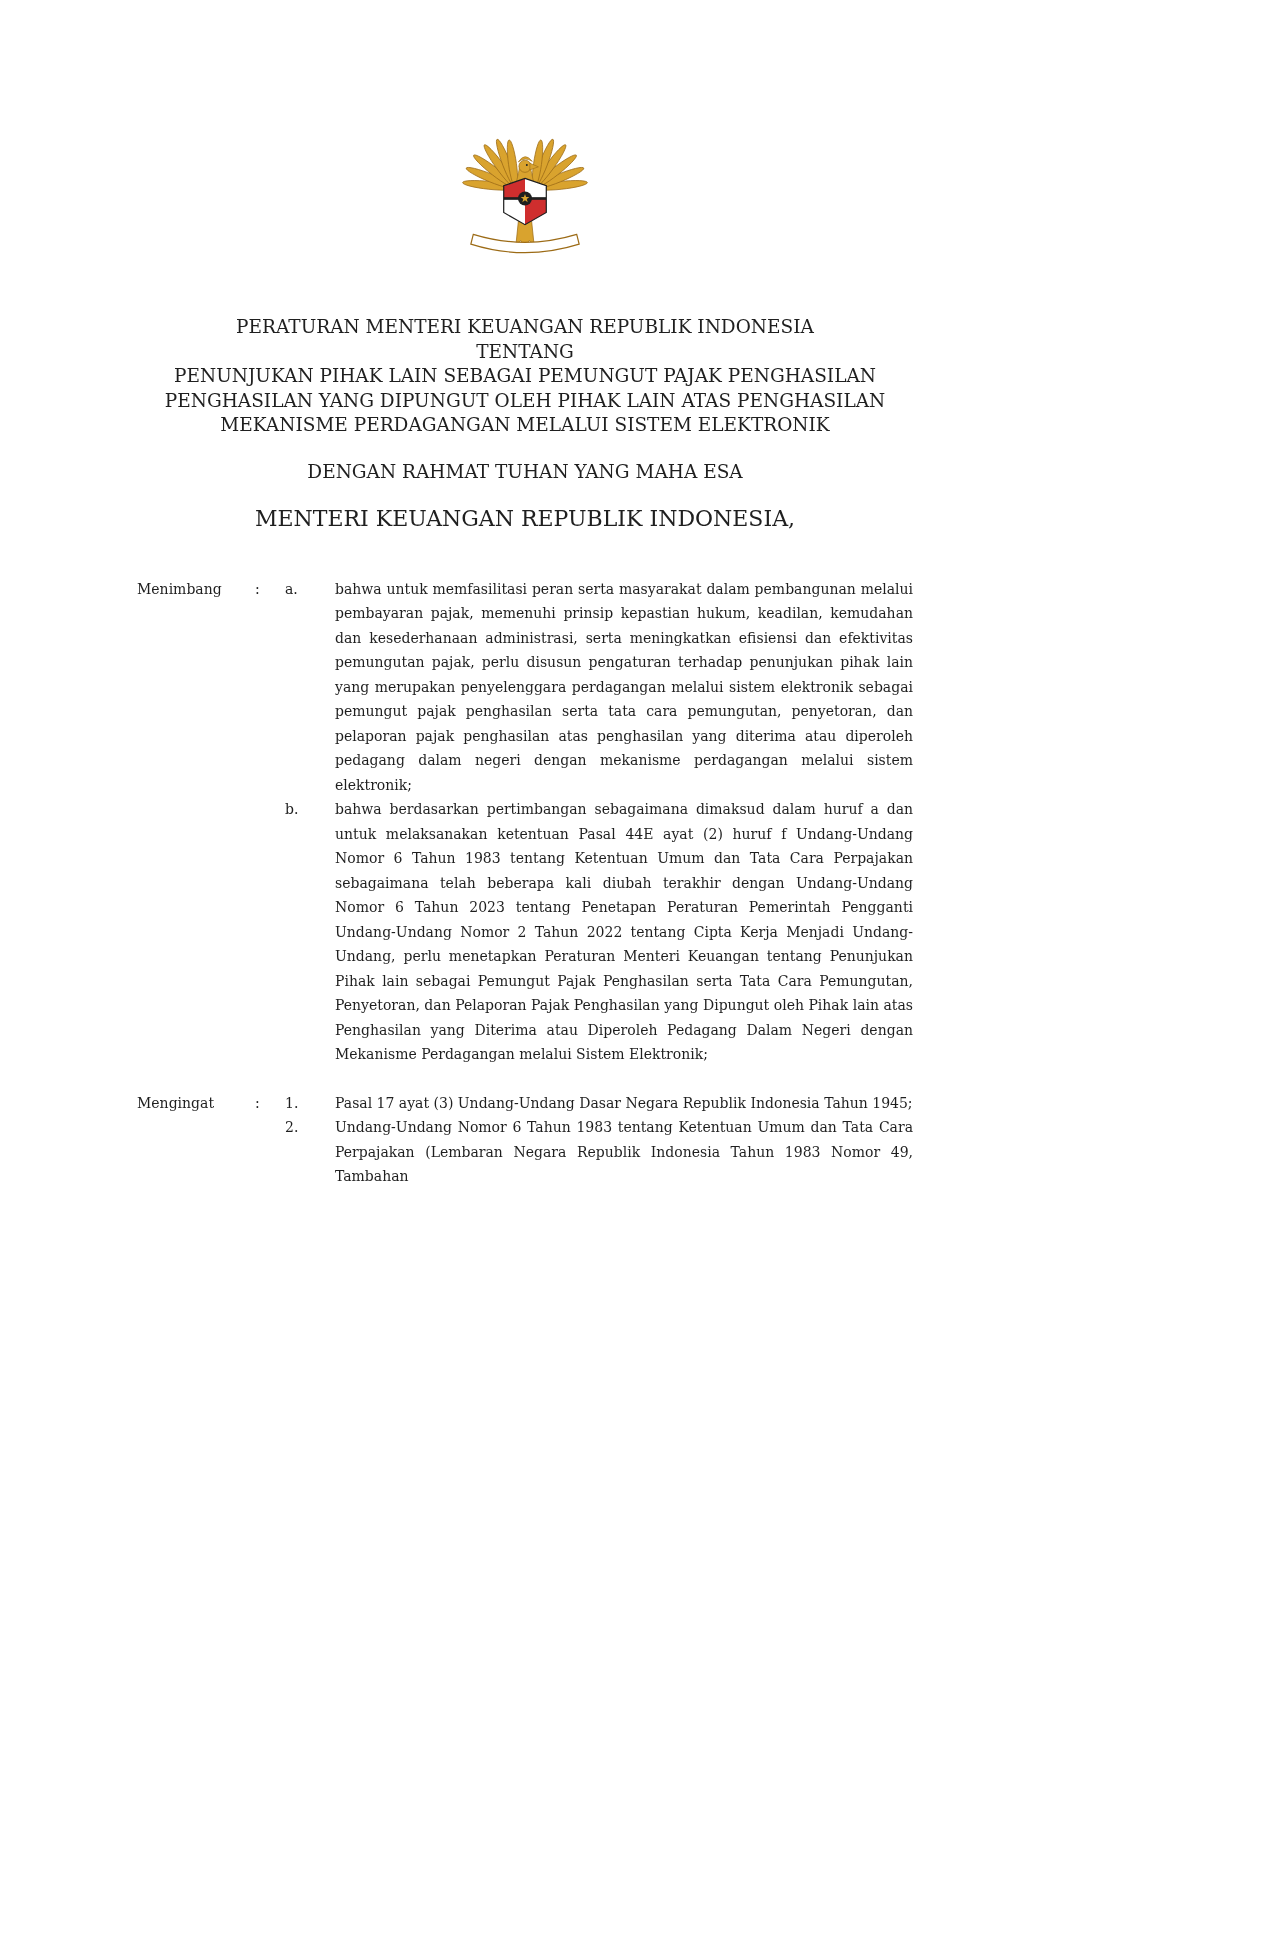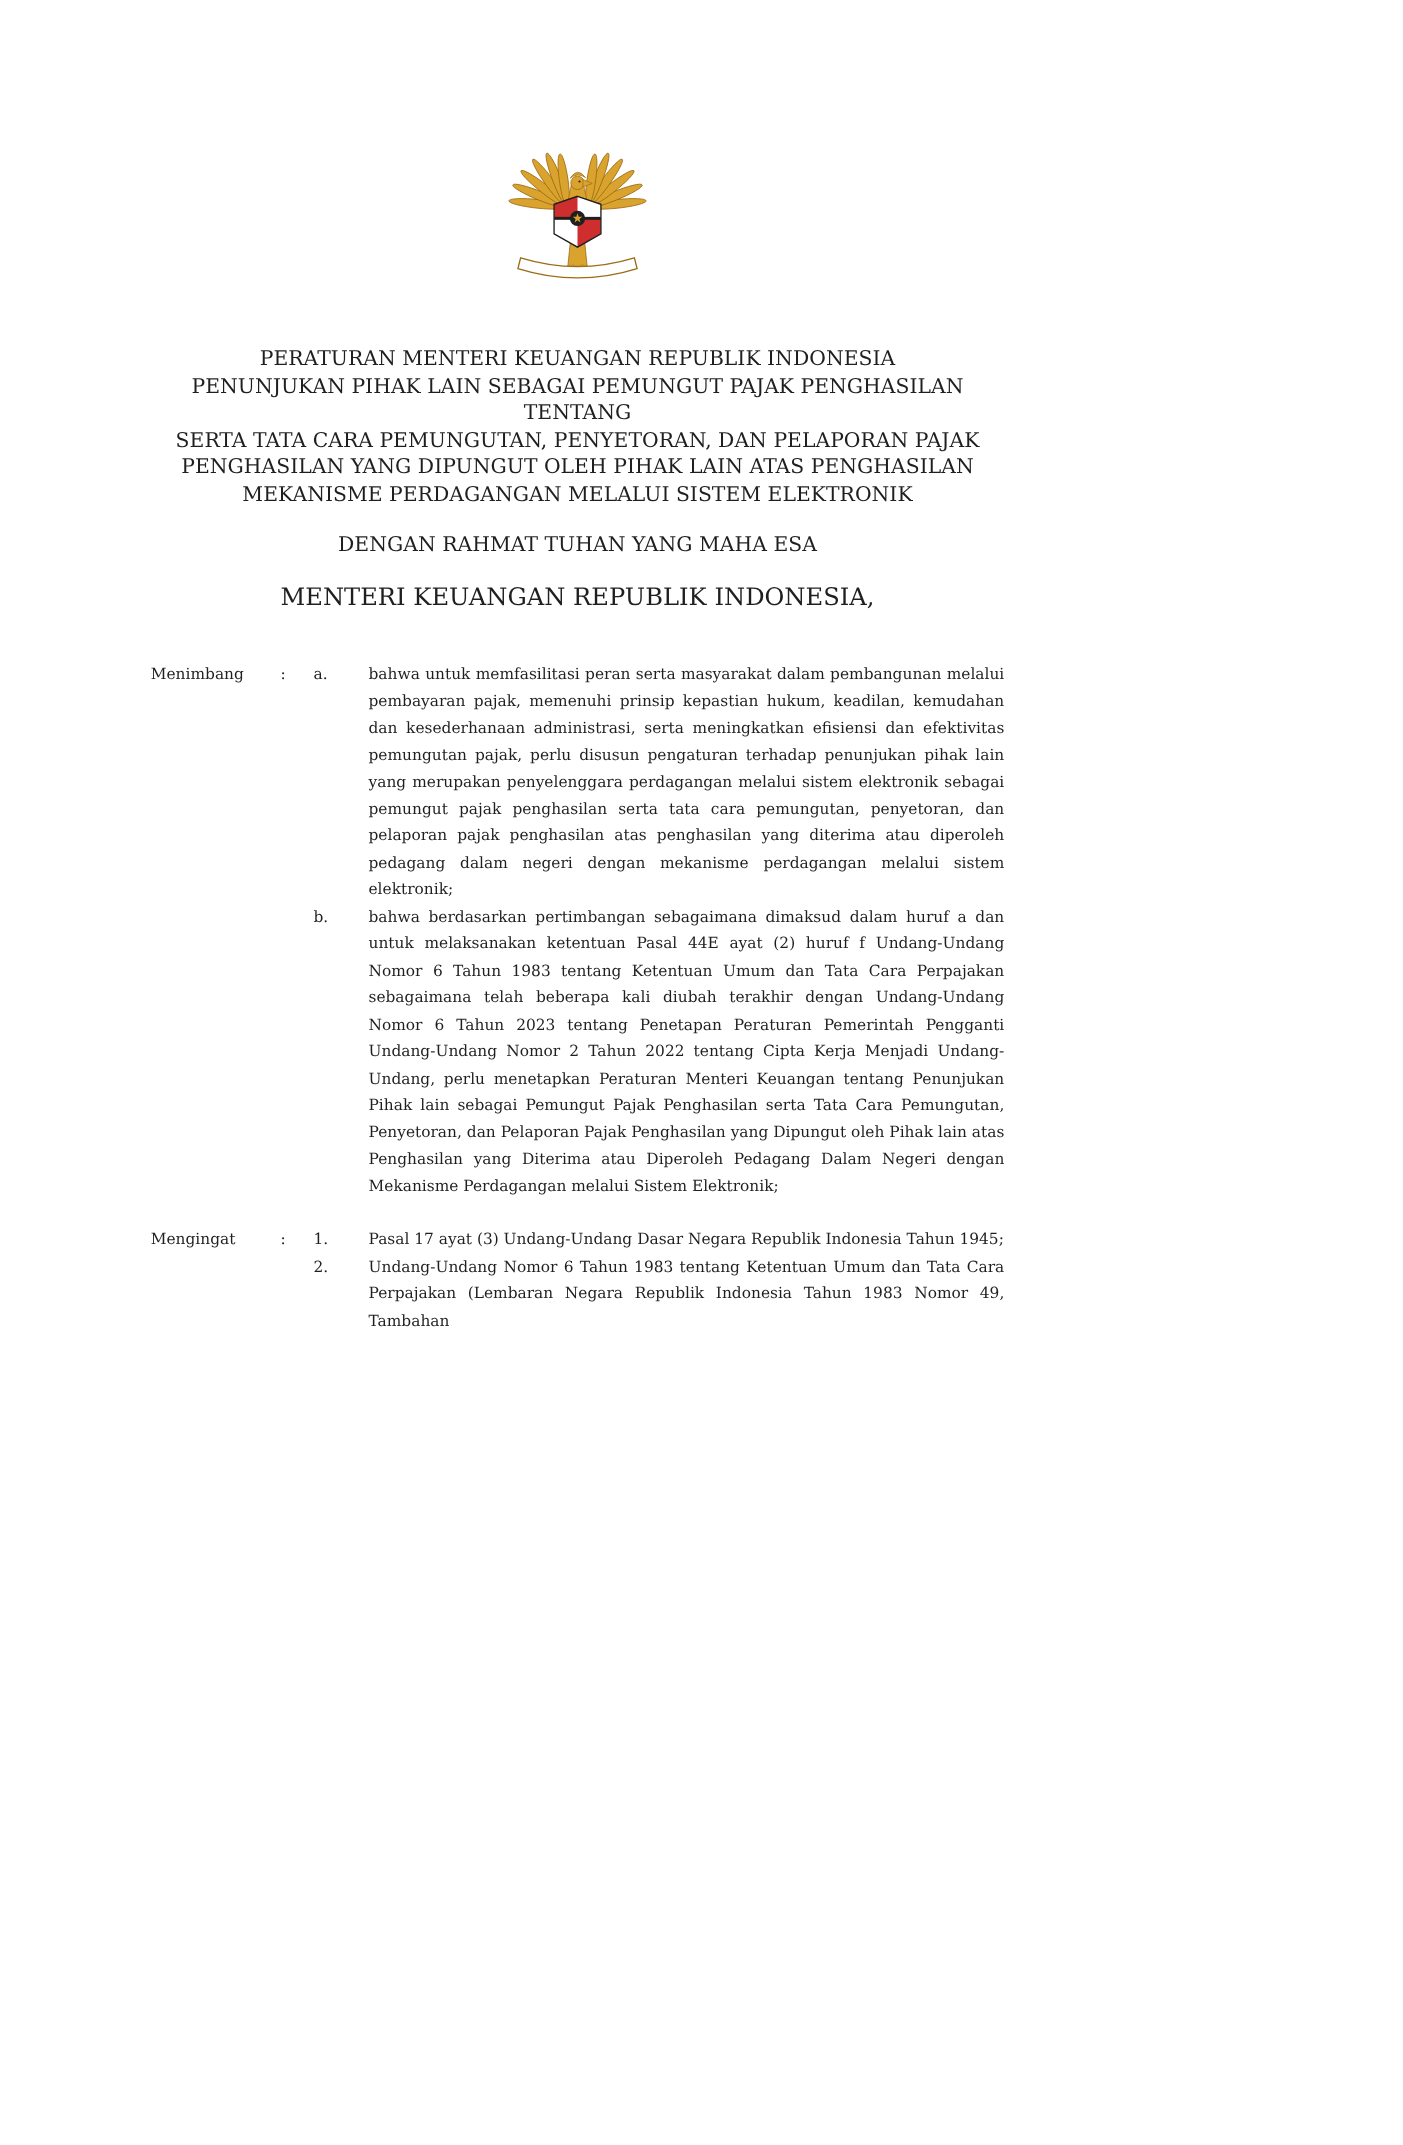--- a/index.html
+++ b/index.html
@@ -88,23 +88,22 @@
           <circle cx="105" cy="129" r="11.5" fill="var(--black)"></circle>
           <polygon fill="var(--gold)" points="105,121.5 106.8,126.6 112.1,126.7 107.9,129.9 109.4,135.1 105,132 100.6,135.1 102.2,129.9 97.9,126.7 103.2,126.6"></polygon>
         </g>
 
         <path d="M20 188 Q105 214 190 188 L194 204 Q105 232 16 204 Z" fill="var(--white)" stroke="var(--gold-dark)" stroke-width="2"></path>
       </svg>
     </div>
 
     <div class="title-block">
       <div class="title-line">PERATURAN MENTERI KEUANGAN REPUBLIK INDONESIA</div>
+      <div class="title-line">TENTANG</div>
       <div class="title-line">PENUNJUKAN PIHAK LAIN SEBAGAI PEMUNGUT PAJAK PENGHASILAN</div>
-      <div class="title-line">TENTANG</div>
-      <div class="title-line">SERTA TATA CARA PEMUNGUTAN, PENYETORAN, DAN PELAPORAN PAJAK</div>
       <div class="title-line">PENGHASILAN YANG DIPUNGUT OLEH PIHAK LAIN ATAS PENGHASILAN</div>
       <div class="title-line">MEKANISME PERDAGANGAN MELALUI SISTEM ELEKTRONIK</div>
     </div>
 
     <div class="preamble">DENGAN RAHMAT TUHAN YANG MAHA ESA</div>
     <div class="issuer">MENTERI KEUANGAN REPUBLIK INDONESIA,</div>
 
     <div class="section">
       <div class="clause-row">
         <div class="clause-label">Menimbang</div>

